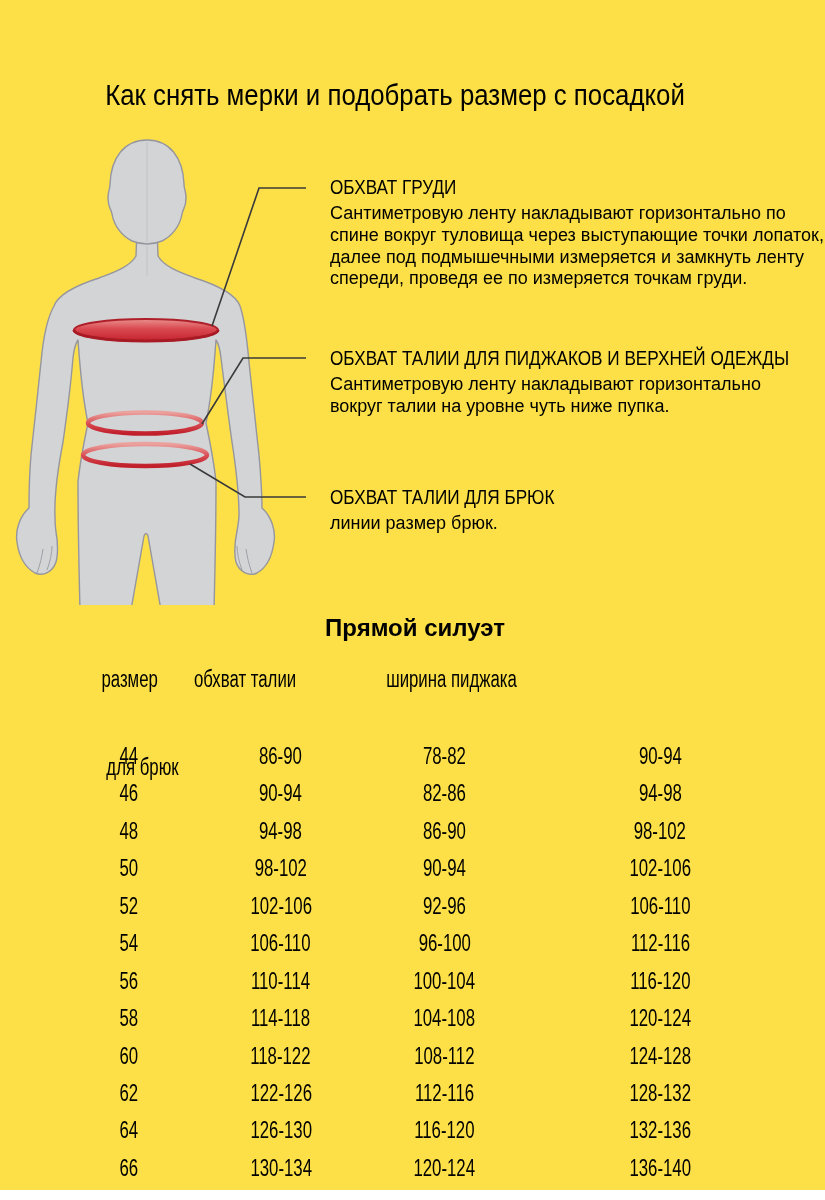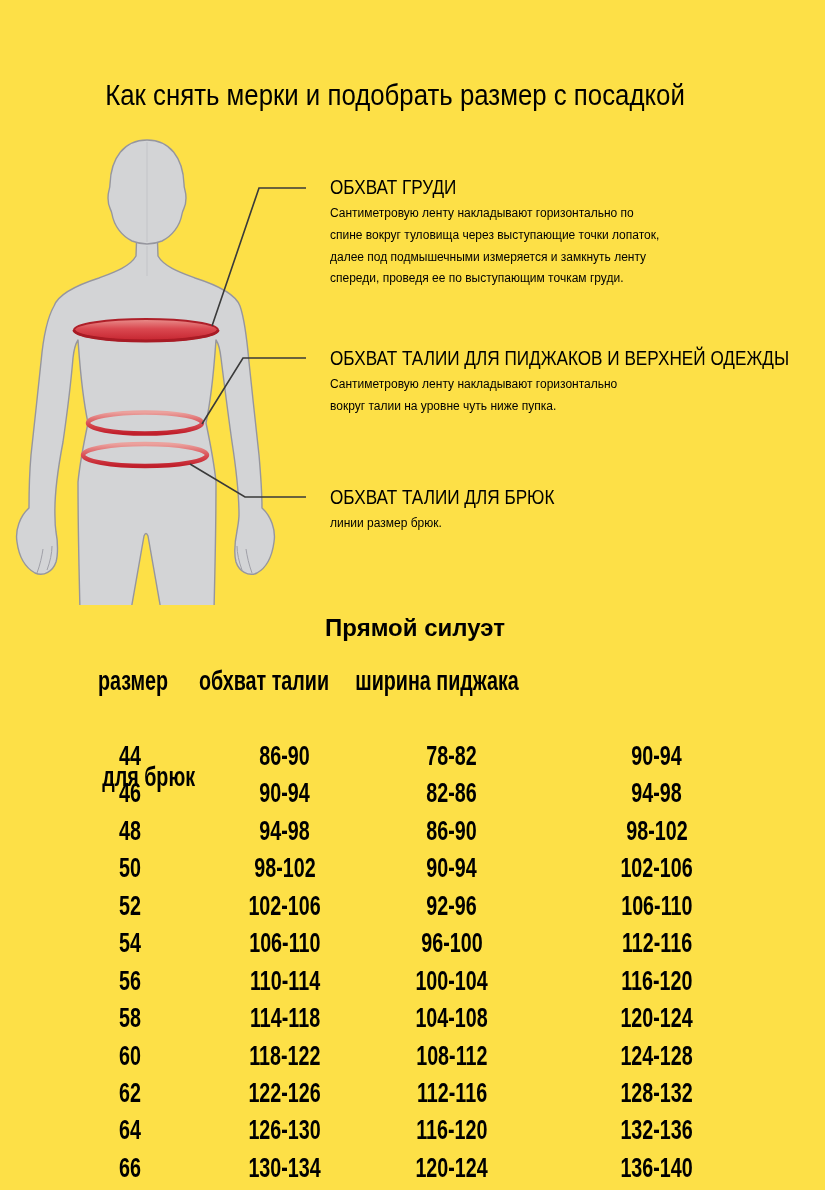--- a/index.html
+++ b/index.html
@@ -12,28 +12,28 @@
     font-size:30px;font-weight:400;white-space:nowrap;
     transform:scaleX(0.86);transform-origin:50% 50%;
   }
   .figure-svg{position:absolute;left:0;top:130px;width:310px;height:475px;}
   .section{position:absolute;left:310px;margin-left:20px;}
   .sec-label{
     font-size:19.5px;line-height:24px;white-space:nowrap;
     transform:scaleX(0.88);transform-origin:0 50%;
   }
   .sec-lines{margin-top:4px;}
-  .sec-line{font-size:12px;line-height:21.8px;white-space:nowrap;}
+  .sec-line{font-size:18px;line-height:21.8px;white-space:nowrap;}
   .table-title{
     position:absolute;left:0;top:614px;width:830px;text-align:center;
     font-size:24px;font-weight:700;white-space:nowrap;
   }
   .cols{position:absolute;left:85px;width:720px;display:flex;}
-  .c0{width:90px;}  .c1{width:220px;} .c2{width:114px;} .c3{width:296px;}
-  .cell{text-align:center;white-space:nowrap;font-size:27px;font-weight:bold;}
+  .c0{width:90px;}  .c1{width:220px;} .c2{width:114px;} .c3{width:296px;padding-left:15px;}
+  .cell{text-align:center;white-space:nowrap;font-size:23px;}
   .cell>span{display:inline-block;transform:scaleX(0.73);transform-origin:50% 50%;}
   .thead1{top:666px;} .thead2{top:700px;flex-direction:column;}
   .tbody{position:absolute;left:85px;top:738px;width:720px;}
   .trow{display:flex;height:37.45px;align-items:center;}
   .trow .cell{line-height:37.45px;}
 </style>
 </head>
 <body>
 
 <div class="page">
@@ -90,21 +90,21 @@
     <path fill="none" stroke="#3a3a3a" stroke-width="1.6" d="M202,294 L243,228 L306,228"></path>
     <path fill="none" stroke="#3a3a3a" stroke-width="1.6" d="M190,334 L245,367 L306,367"></path>
   </svg>
 
   <div class="section" style="top:175px">
     <div class="sec-label">ОБХВАТ ГРУДИ</div>
     <div class="sec-lines">
       <div class="sec-line">Сантиметровую ленту накладывают горизонтально по</div>
       <div class="sec-line">спине вокруг туловища через выступающие точки лопаток,</div>
       <div class="sec-line">далее под подмышечными измеряется и замкнуть ленту</div>
-      <div class="sec-line">спереди, проведя ее по выступающим точкам груди.</div>
+      <div class="sec-line">спереди, проведя ее по измеряется точкам груди.</div>
     </div>
   </div>
 
   <div class="section" style="top:346px">
     <div class="sec-label">ОБХВАТ ТАЛИИ ДЛЯ ПИДЖАКОВ И ВЕРХНЕЙ ОДЕЖДЫ</div>
     <div class="sec-lines">
       <div class="sec-line">Сантиметровую  ленту накладывают горизонтально</div>
       <div class="sec-line">вокруг талии на уровне чуть ниже пупка.</div>
     </div>
   </div>

